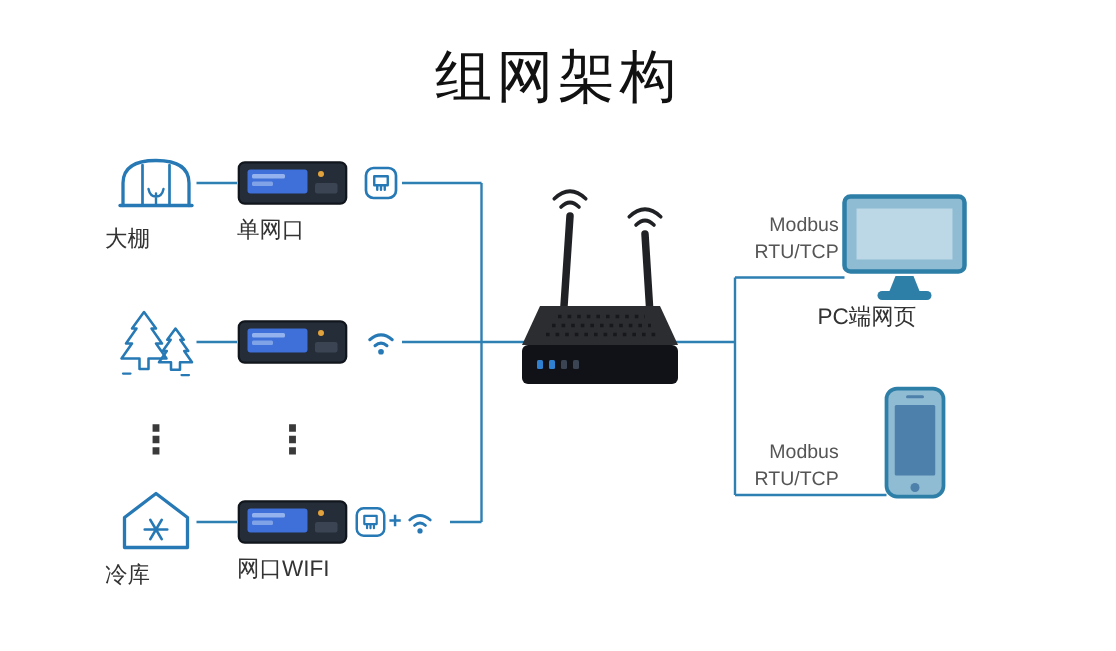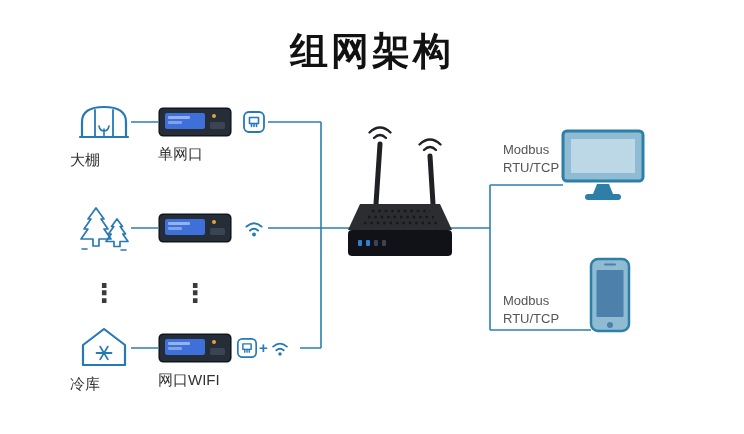--- a/index.html
+++ b/index.html
@@ -1,22 +1,22 @@
 <!DOCTYPE html>
 <html style="--line: #2e7fb2; --icon: #2679b5; --text: #333333; --muted-text: #555555; --device-body: #252d38; --device-screen: #3f6fd8; --hardware-blue: #8fbbd3; --hardware-blue-dark: #2e7fa8;"><head>
 <meta charset="utf-8">
 <style>
   html,body{margin:0;padding:0;background:#fff;}
   .canvas{position:relative;width:744px;height:434px;background:#ffffff;
           font-family:"Liberation Sans","DejaVu Sans",sans-serif;overflow:hidden;}
   .abs{position:absolute;}
   .title{position:absolute;left:0;right:0;top:26px;text-align:center;
-         font-size:38px;font-weight:700;color:#111;letter-spacing:3px;}
+         font-size:38px;font-weight:400;color:#111;letter-spacing:3px;}
   .label{position:absolute;font-size:15px;color:var(--text,#333);line-height:20px;}
-  .proto{position:absolute;font-size:13px;color:var(--muted-text,#555);line-height:18px;text-align:left;}
+  .proto{position:absolute;font-size:13px;color:var(--muted-text,#555);line-height:18px;text-align:right;}
   .dots{position:absolute;text-align:center;font-size:26px;font-weight:700;color:#3a3a3a;line-height:30px;}
   .wire{stroke:var(--line,#2e7fb2);stroke-width:1.6;fill:none;}
   .icon-stroke{stroke:var(--icon,#2679b5);fill:none;stroke-linecap:round;stroke-linejoin:round;}
   .icon-fill{fill:var(--icon,#2679b5);}
   .port-row{position:absolute;display:flex;align-items:center;gap:1px;}
   .plus{font-size:15px;font-weight:700;color:var(--icon,#2679b5);line-height:22px;}
 </style>
 </head>
 <body>
 
@@ -131,20 +131,21 @@
     <div>RTU/TCP</div>
   </div>
 
   <svg class="abs" style="left:560px;top:128px" width="86" height="76" viewBox="0 0 86 76">
     <rect x="3" y="3" width="80" height="50" rx="4" style="fill:var(--hardware-blue,#8fbbd3);stroke:var(--hardware-blue-dark,#2e7fa8)" stroke-width="3"></rect>
     <rect x="11" y="11" width="64" height="34" fill="#bcd8e6"></rect>
     <path d="M37 56 H49 L53 66 H33 Z" style="fill:var(--hardware-blue-dark,#2e7fa8)"></path>
     <rect x="25" y="66" width="36" height="6" rx="3" style="fill:var(--hardware-blue-dark,#2e7fa8)"></rect>
   </svg>
   <div class="label" style="left:545px;top:202px;width:116px">
+    <div>PC端网页</div>
   </div>
 
   <div class="proto" style="left:503px;top:292px">
     <div>Modbus</div>
     <div>RTU/TCP</div>
   </div>
 
   <svg class="abs" style="left:588px;top:256px" width="44" height="78" viewBox="0 0 44 78">
     <rect x="3" y="3" width="38" height="72" rx="7" style="fill:var(--hardware-blue,#8fbbd3);stroke:var(--hardware-blue-dark,#2e7fa8)" stroke-width="2.5"></rect>
     <rect x="8.5" y="14" width="27" height="47" rx="1" fill="#4d80aa"></rect>

